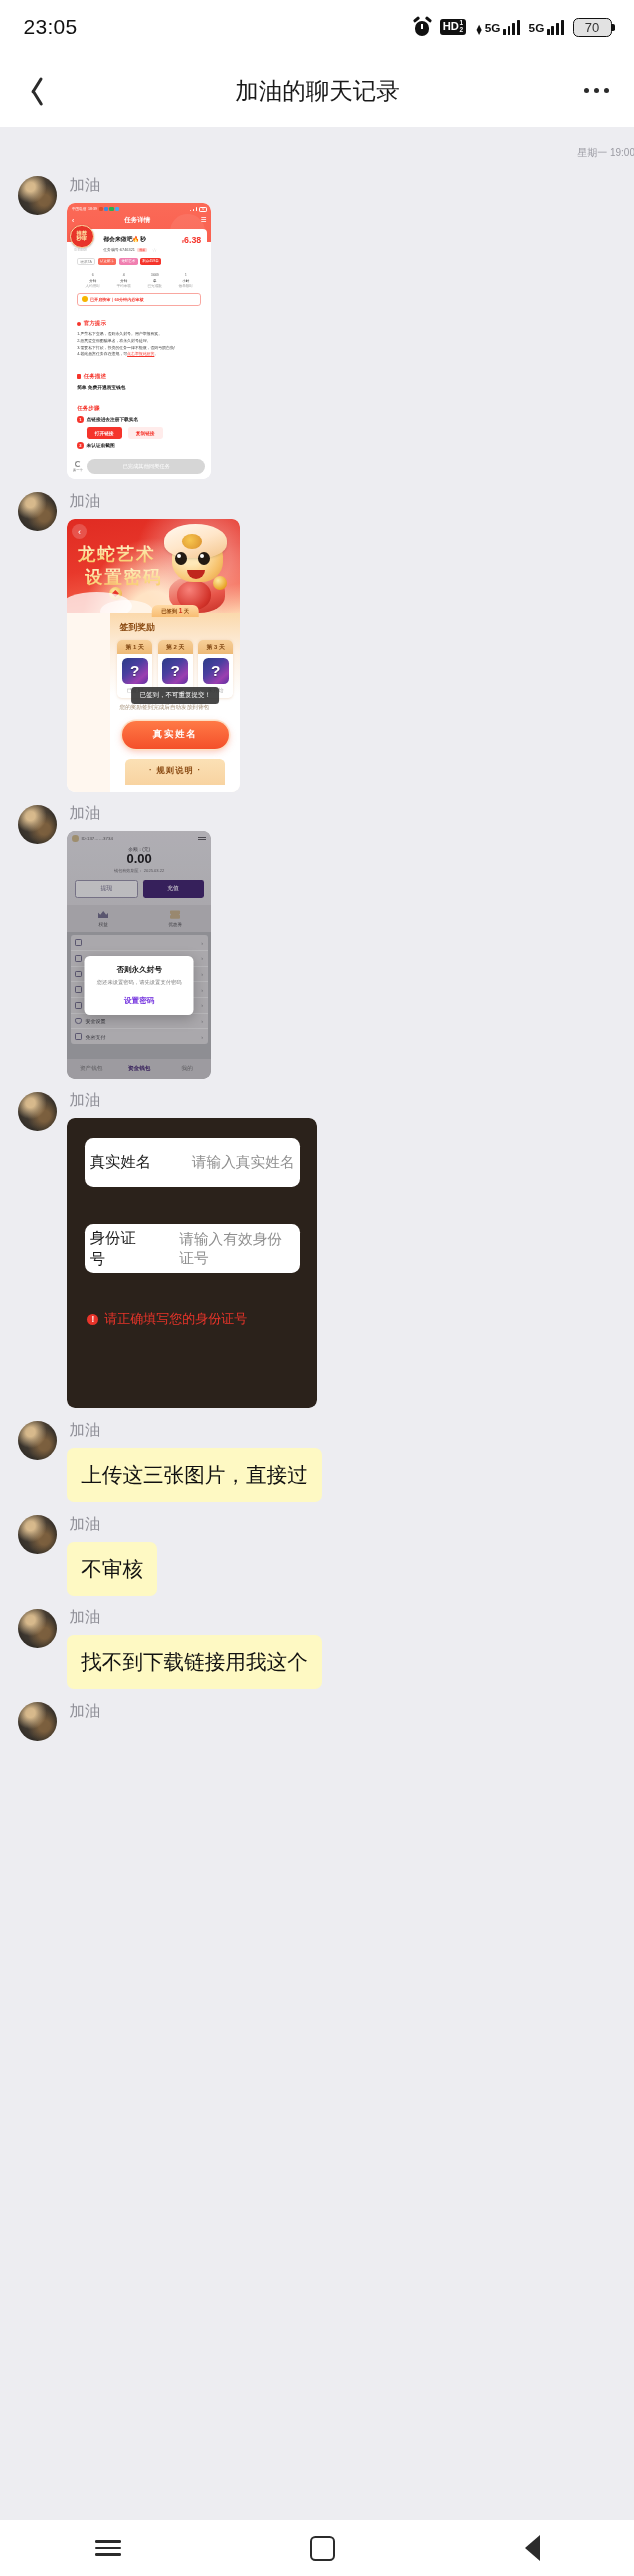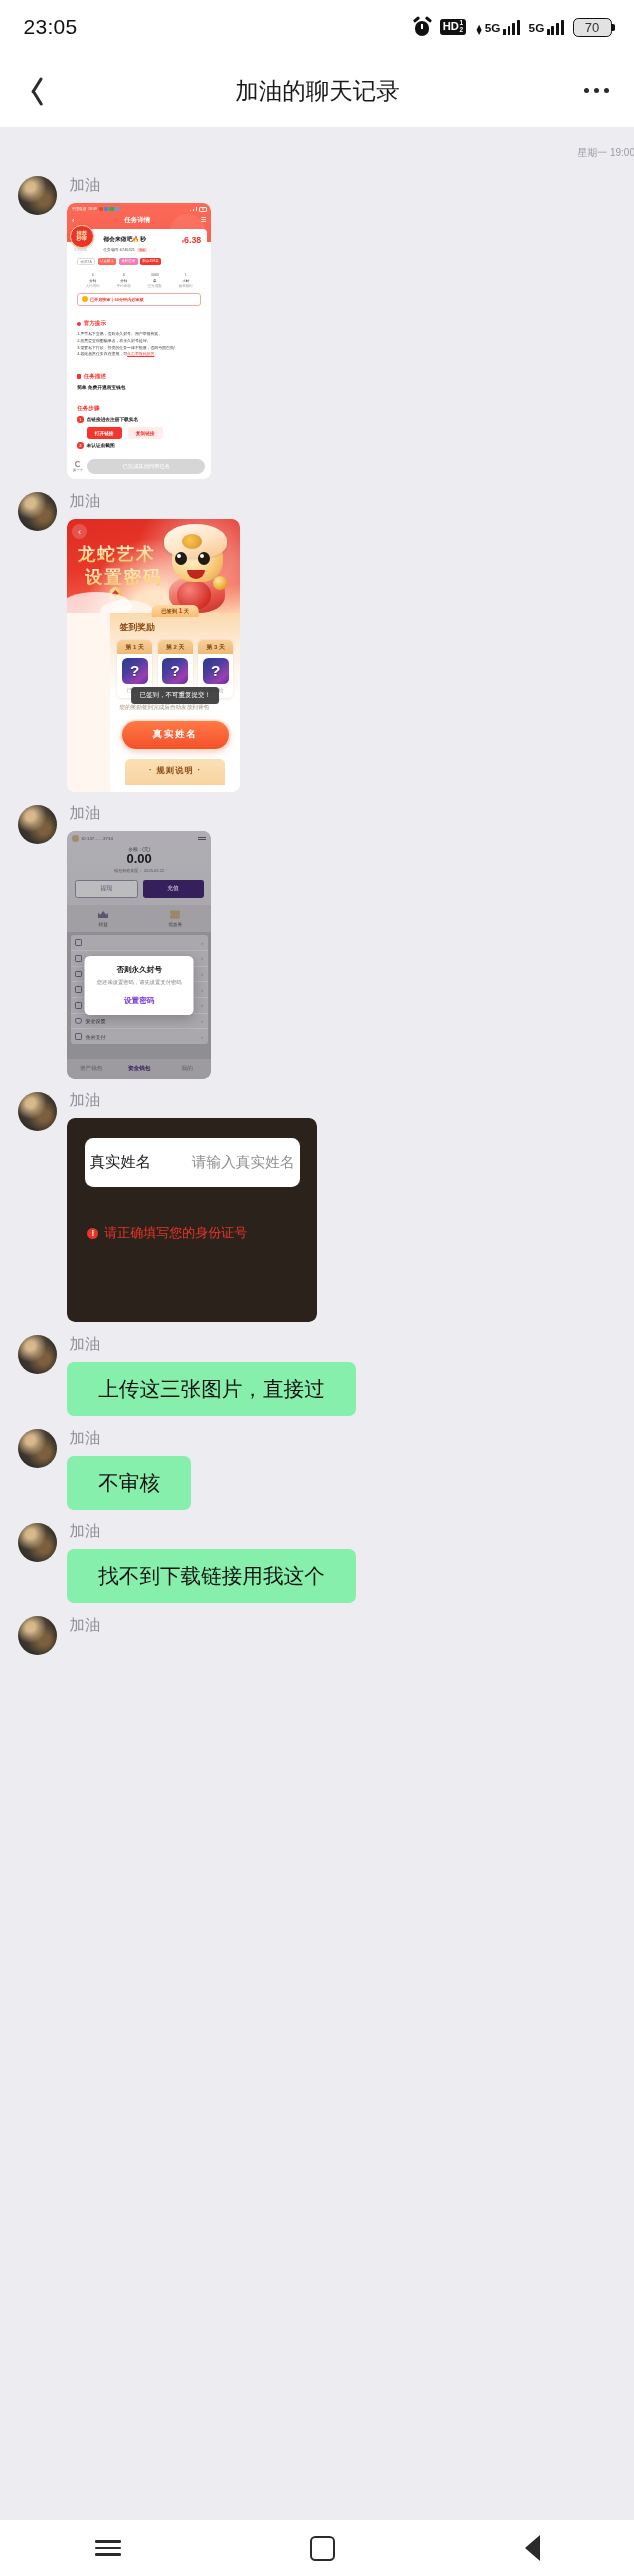--- a/index.html
+++ b/index.html
@@ -79,21 +79,21 @@
       radial-gradient(circle at 68% 62%, #7b5f3e 0 16%, rgba(123,95,62,0) 48%),
       radial-gradient(circle at 22% 74%, #3d3730 0 18%, rgba(61,55,48,0) 52%),
       linear-gradient(150deg,#6e5c45 0%,#4a4035 38%,#2b2a27 70%,#5d5240 100%);
     box-shadow:inset 0 0 5.9px rgba(0,0,0,.35);
   }
   .avatar.round { border-radius:50%; }
   .msg-col { display:flex; flex-direction:column; min-width:0; }
   .sender { font-size:15.3px; color:#8e8e96; margin:0 0 7px 2.4px; }
 
   .bubble {
-    background:#86efac; border-radius:7px; padding:13px 31px; font-size:20.6px;
+    background:#fef9c3; border-radius:7px; padding:13px 14px; font-size:20.6px;
     line-height:1.35; color:#111; max-width:364px; display:inline-block;
     align-self:flex-start; word-break:break-all;
   }
   .bubble.link { color:#3a76d8; }
   .bubble.link span { text-decoration:underline; }
 
   .img-bubble { border-radius:8.2px; overflow:hidden; background:#fff; align-self:flex-start; }
 
   
   .shot1 { width:144px; background:#fff; border-radius:7px; overflow:hidden; font-size:4.1px; }
@@ -621,20 +621,24 @@
     <div class="msg-row">
       <div class="avatar round"></div>
       <div class="msg-col">
         <div class="sender">加油</div>
         <div class="img-bubble">
           <div class="shot4">
             <div class="s4-field">
               <span class="s4-lb">真实姓名</span>
               <span class="s4-ph">请输入真实姓名</span>
             </div>
+            <div class="s4-field">
+              <span class="s4-lb">身份证号</span>
+              <span class="s4-ph">请输入有效身份证号</span>
+            </div>
             <div class="s4-err">
               <span class="s4-errdot">!</span>
               <span>请正确填写您的身份证号</span>
             </div>
           </div>
         </div>
       </div>
     </div>
 
     <div class="msg-row">

